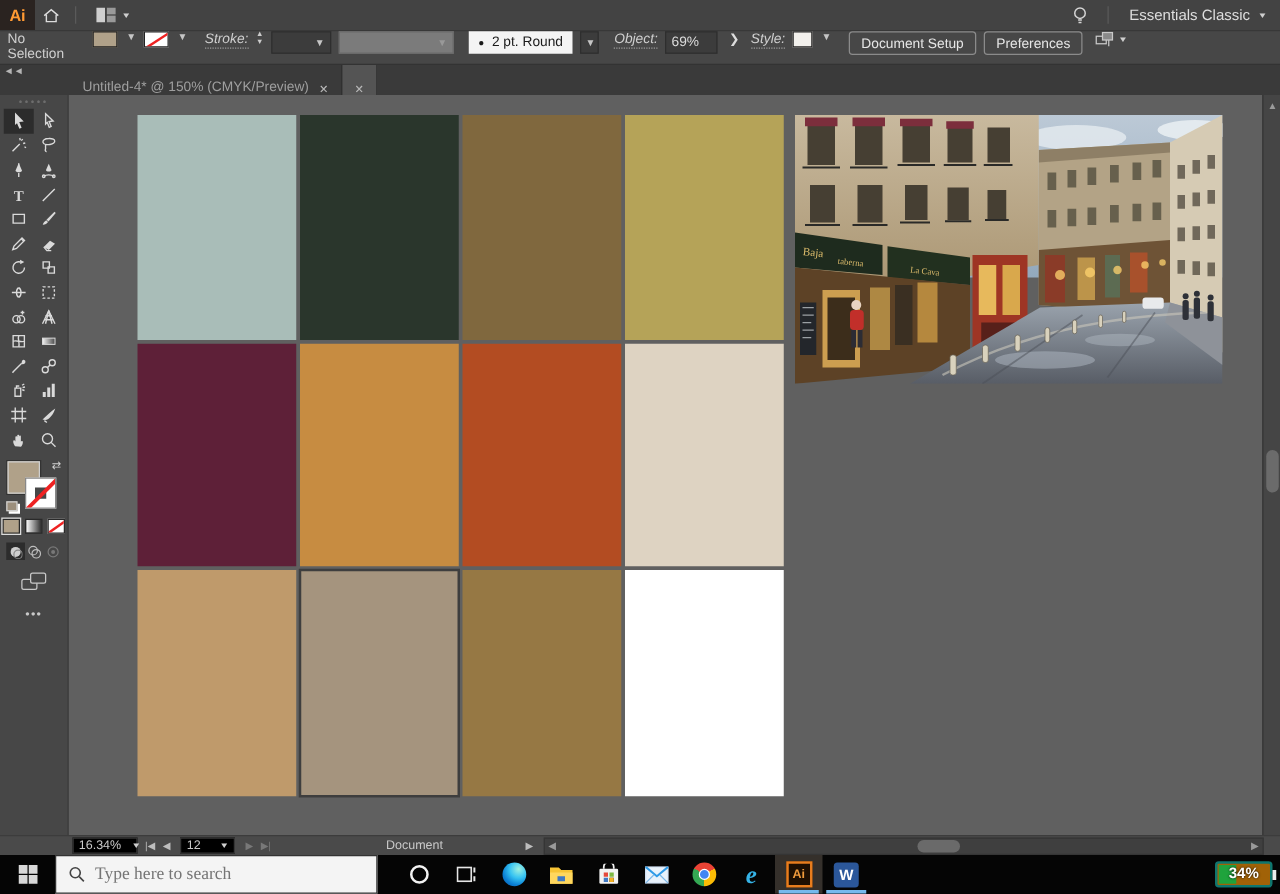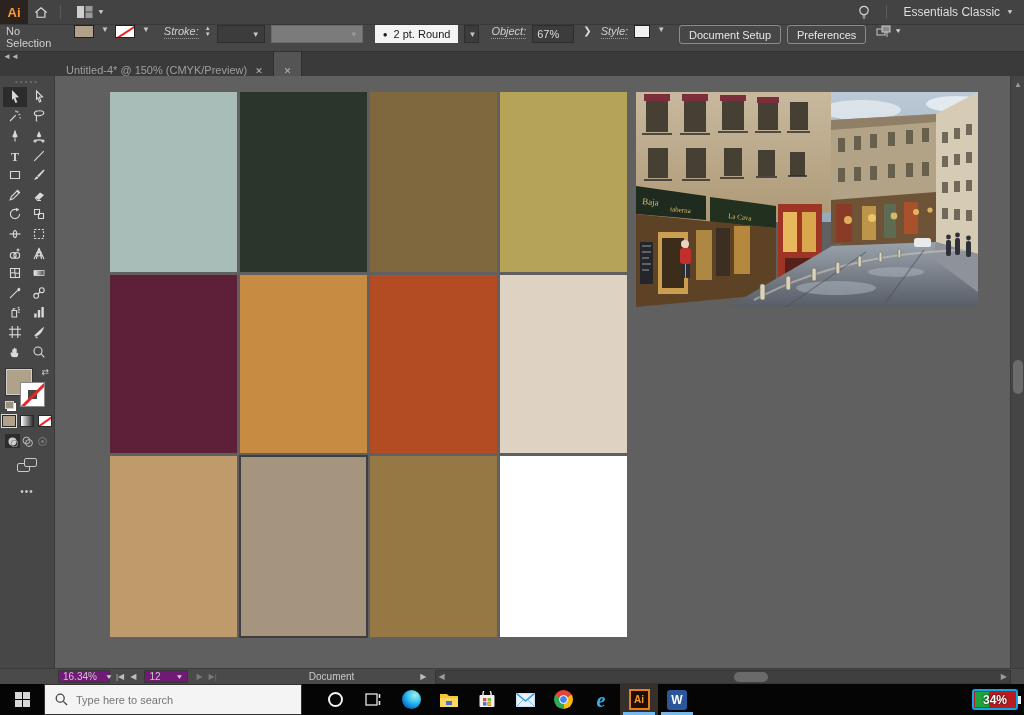--- a/index.html
+++ b/index.html
@@ -98,62 +98,62 @@
   .photo { position:absolute; left:581px; top:16px; width:342px; height:215px; }
 
   
   .vscroll { width:14px; background:#454545; border-left:1px solid #3a3a3a; position:relative; flex:0 0 auto; }
   .vs-up { position:absolute; top:4px; left:0; width:14px; text-align:center; color:#9a9a9a; font-size:8px; }
   .vs-thumb { position:absolute; left:2px; top:284px; width:10px; height:34px; background:#6b6b6b; border-radius:5px; }
 
   
   .statusrow { height:16px; background:#4a4a4a; border-top:1px solid #3c3c3c; display:flex;
     align-items:center; font-size:10px; color:#c9c9c9; padding-left:58px; flex:0 0 auto; }
-  .st-field { background:#701a75; border:1px solid #363636; height:13px; display:flex; align-items:center;
+  .st-field { background:#000000; border:1px solid #363636; height:13px; display:flex; align-items:center;
     padding:0 4px; gap:8px; }
   .st-zoom { width:52px; justify-content:space-between; }
   .nav-arrows { display:flex; gap:6px; margin:0 6px; font-size:8px; color:#bdbdbd; }
   .nav-arrows .dim { color:#787878; }
   .st-art { width:44px; justify-content:space-between; margin:0 2px; }
   .st-status { margin-left:86px; }
   .st-mark { margin-left:66px; font-size:8px; color:#bdbdbd; }
   .hscroll { flex:1 1 auto; height:14px; background:#3f3f3f; border:1px solid #353535; margin:0 1px 0 8px;
     position:relative; display:flex; align-items:center; justify-content:space-between; padding:0 3px;
     color:#9a9a9a; font-size:8px; }
   .hs-thumb { position:absolute; left:52%; width:34px; height:10px; background:#6a6a6a; border-radius:5px; }
   .corner { width:12px; height:14px; background:#4a4a4a; }
 
   
   .taskbar { height:31px; background:#050505; display:flex; align-items:stretch; flex:0 0 auto; }
   .tb-start { width:44px; display:flex; align-items:center; justify-content:center; }
   .win-logo { display:grid; grid-template-columns:7px 7px; grid-template-rows:7px 7px; gap:1px; }
   .win-logo i { background:#d8d8d8; }
   .tb-search { width:258px; background:#f4f4f4; border:1px solid #333; display:flex; align-items:center;
     gap:8px; padding:0 10px; }
-  .tb-search input { border:none; outline:none; background:transparent; font-size:11px; color:#1d4ed8;
-    width:190px; font-family:Liberation Sans, sans-serif; }
+  .tb-search input { border:none; outline:none; background:transparent; font-size:14px; color:#1d4ed8;
+    width:190px; font-family:Liberation Serif, serif; }
   .tb-ic { width:38px; display:flex; align-items:center; justify-content:center; position:relative; }
   .cortana { width:15px; height:15px; border:2px solid #f2f2f2; border-radius:50%; }
   .chrome-ic { width:19px; height:19px; border-radius:50%;
     background:conic-gradient(from -60deg,#ea4335 0 120deg,#fbbc05 120deg 240deg,#34a853 240deg 360deg);
     position:relative; }
   .chrome-ic::after { content:""; position:absolute; left:5px; top:5px; width:9px; height:9px;
     border-radius:50%; background:#4285f4; border:1.5px solid #fff; box-sizing:border-box; }
   .edge-ic { width:19px; height:19px; border-radius:50%;
     background:radial-gradient(circle at 68% 28%, #9ff1e0 0%, #36c3f2 38%, #0b7fd4 68%, #0a52a3 100%); }
   .ie-ic { color:#35b3e7; font-size:20px; font-weight:bold; font-style:italic;
     font-family:"Liberation Serif", serif; line-height:1; }
   .ai-tile { background:#35302b; }
   .ai-tile .ai-sq { width:21px; height:21px; background:#1e0f02; border:2px solid #e87d1e; color:#f09a3c;
     font-size:10px; font-weight:bold; display:flex; align-items:center; justify-content:center; }
   .runline { position:absolute; bottom:0; left:3px; right:3px; height:3px; background:#76b9ed; }
   .word-sq { width:20px; height:20px; background:#2b579a; border-radius:3px; color:#fff; font-size:12px;
     font-weight:bold; display:flex; align-items:center; justify-content:center; }
   .battery { margin-left:auto; margin-right:6px; align-self:center; position:relative; width:46px; height:21px;
-    border:2px solid #0ea5e9; border-radius:3px; background:#b91c1c; display:flex; align-items:center; }
+    border:2px solid #0f766e; border-radius:3px; background:#a16207; display:flex; align-items:flex-start; }
   .battery::after { content:""; position:absolute; right:-5px; top:5px; width:3px; height:8px; background:#ececec; }
   .bat-fill { position:absolute; left:1px; top:1px; bottom:1px; width:34%; background:#1fa33c; }
   .bat-txt { position:relative; width:100%; text-align:center; color:#fff; font-size:12px; font-weight:bold;
     text-shadow:0 0 2px #000; }
   svg { display:block; }
 </style>
 </head>
 <body>
 
 <div class="win">
@@ -205,21 +205,21 @@
         <span class="cb-chev" style="margin-left:auto; color:#999">▼</span>
       </span>
     <span class="brush-combo" style="margin-left:6px">
       <span style="font-size:8px">●</span>
       <span>2 pt. Round</span>
     </span>
     <span class="brush-chevbtn">
         <span class="cb-chev">▼</span>
       </span>
     <span class="cb-label dotted" style="margin-left:6px">Object:</span>
-    <span class="field" style="width:42px">67%</span>
+    <span class="field" style="width:42px">69%</span>
     <span class="gt-btn">❯</span>
     <span class="cb-label dotted">Style:</span>
     <span class="swatch-sm" style="background:#f2f0ec; width:16px"></span>
     <span class="cb-chev">▼</span>
     <button class="cb-btn" style="margin-left:8px">Document Setup</button>
     <button class="cb-btn">Preferences</button>
     <span class="panel-fly">
       <svg width="15" height="13" viewBox="0 0 15 13">
         <rect x="1" y="4" width="8" height="6" fill="none" stroke="#c9c9c9"></rect>
         <rect x="6" y="1" width="8" height="6" fill="#8a8a8a" stroke="#c9c9c9"></rect>

